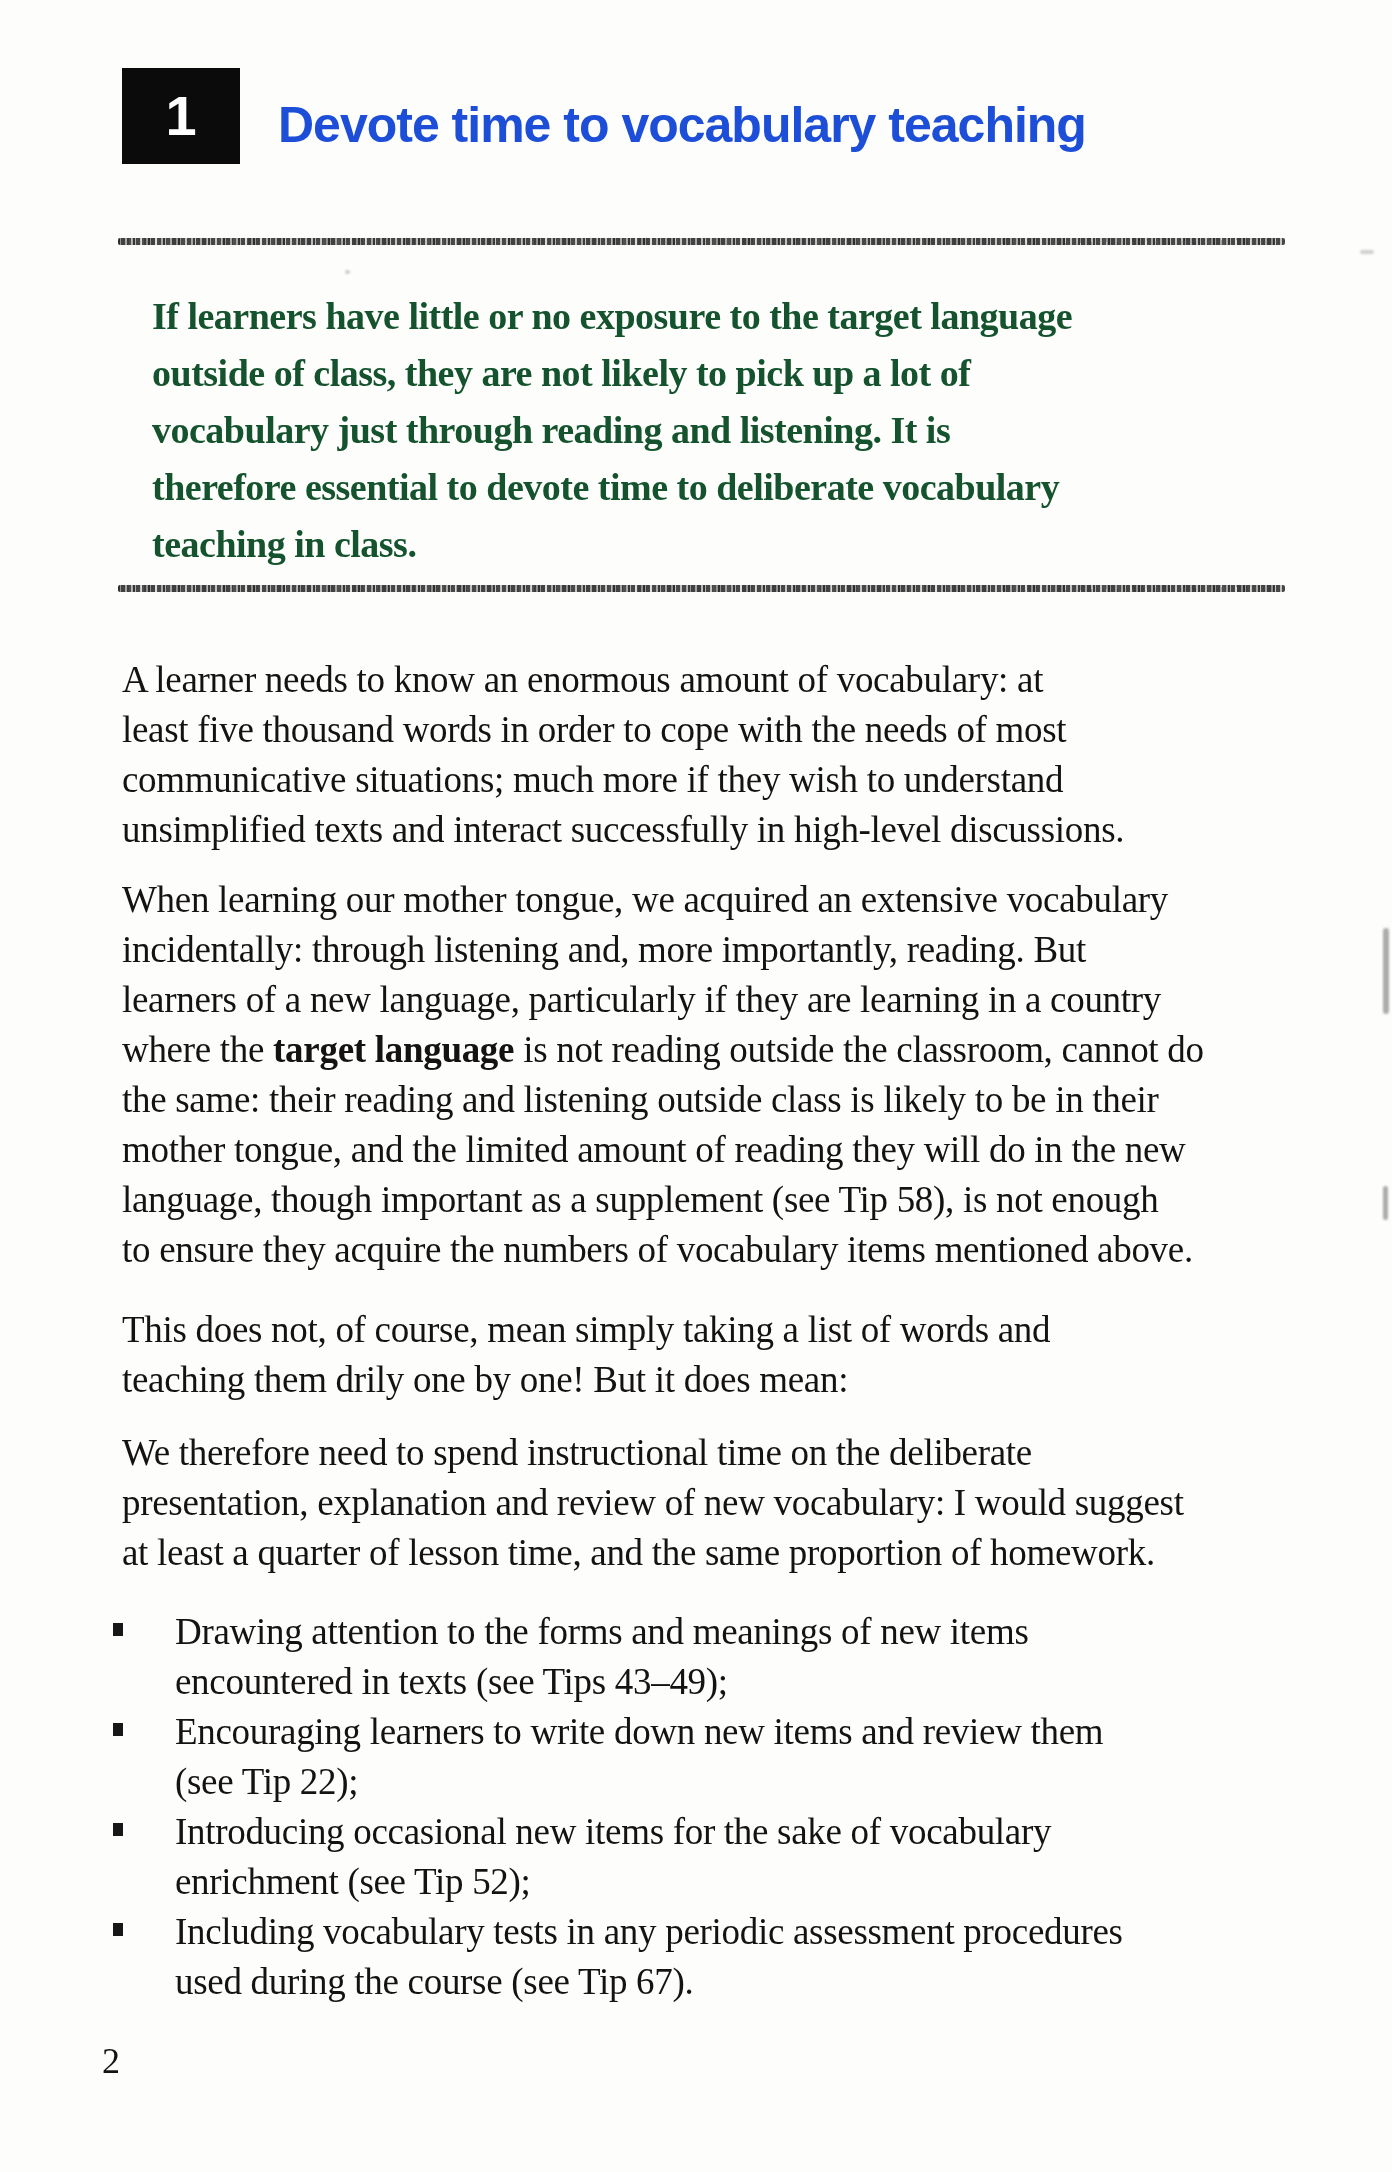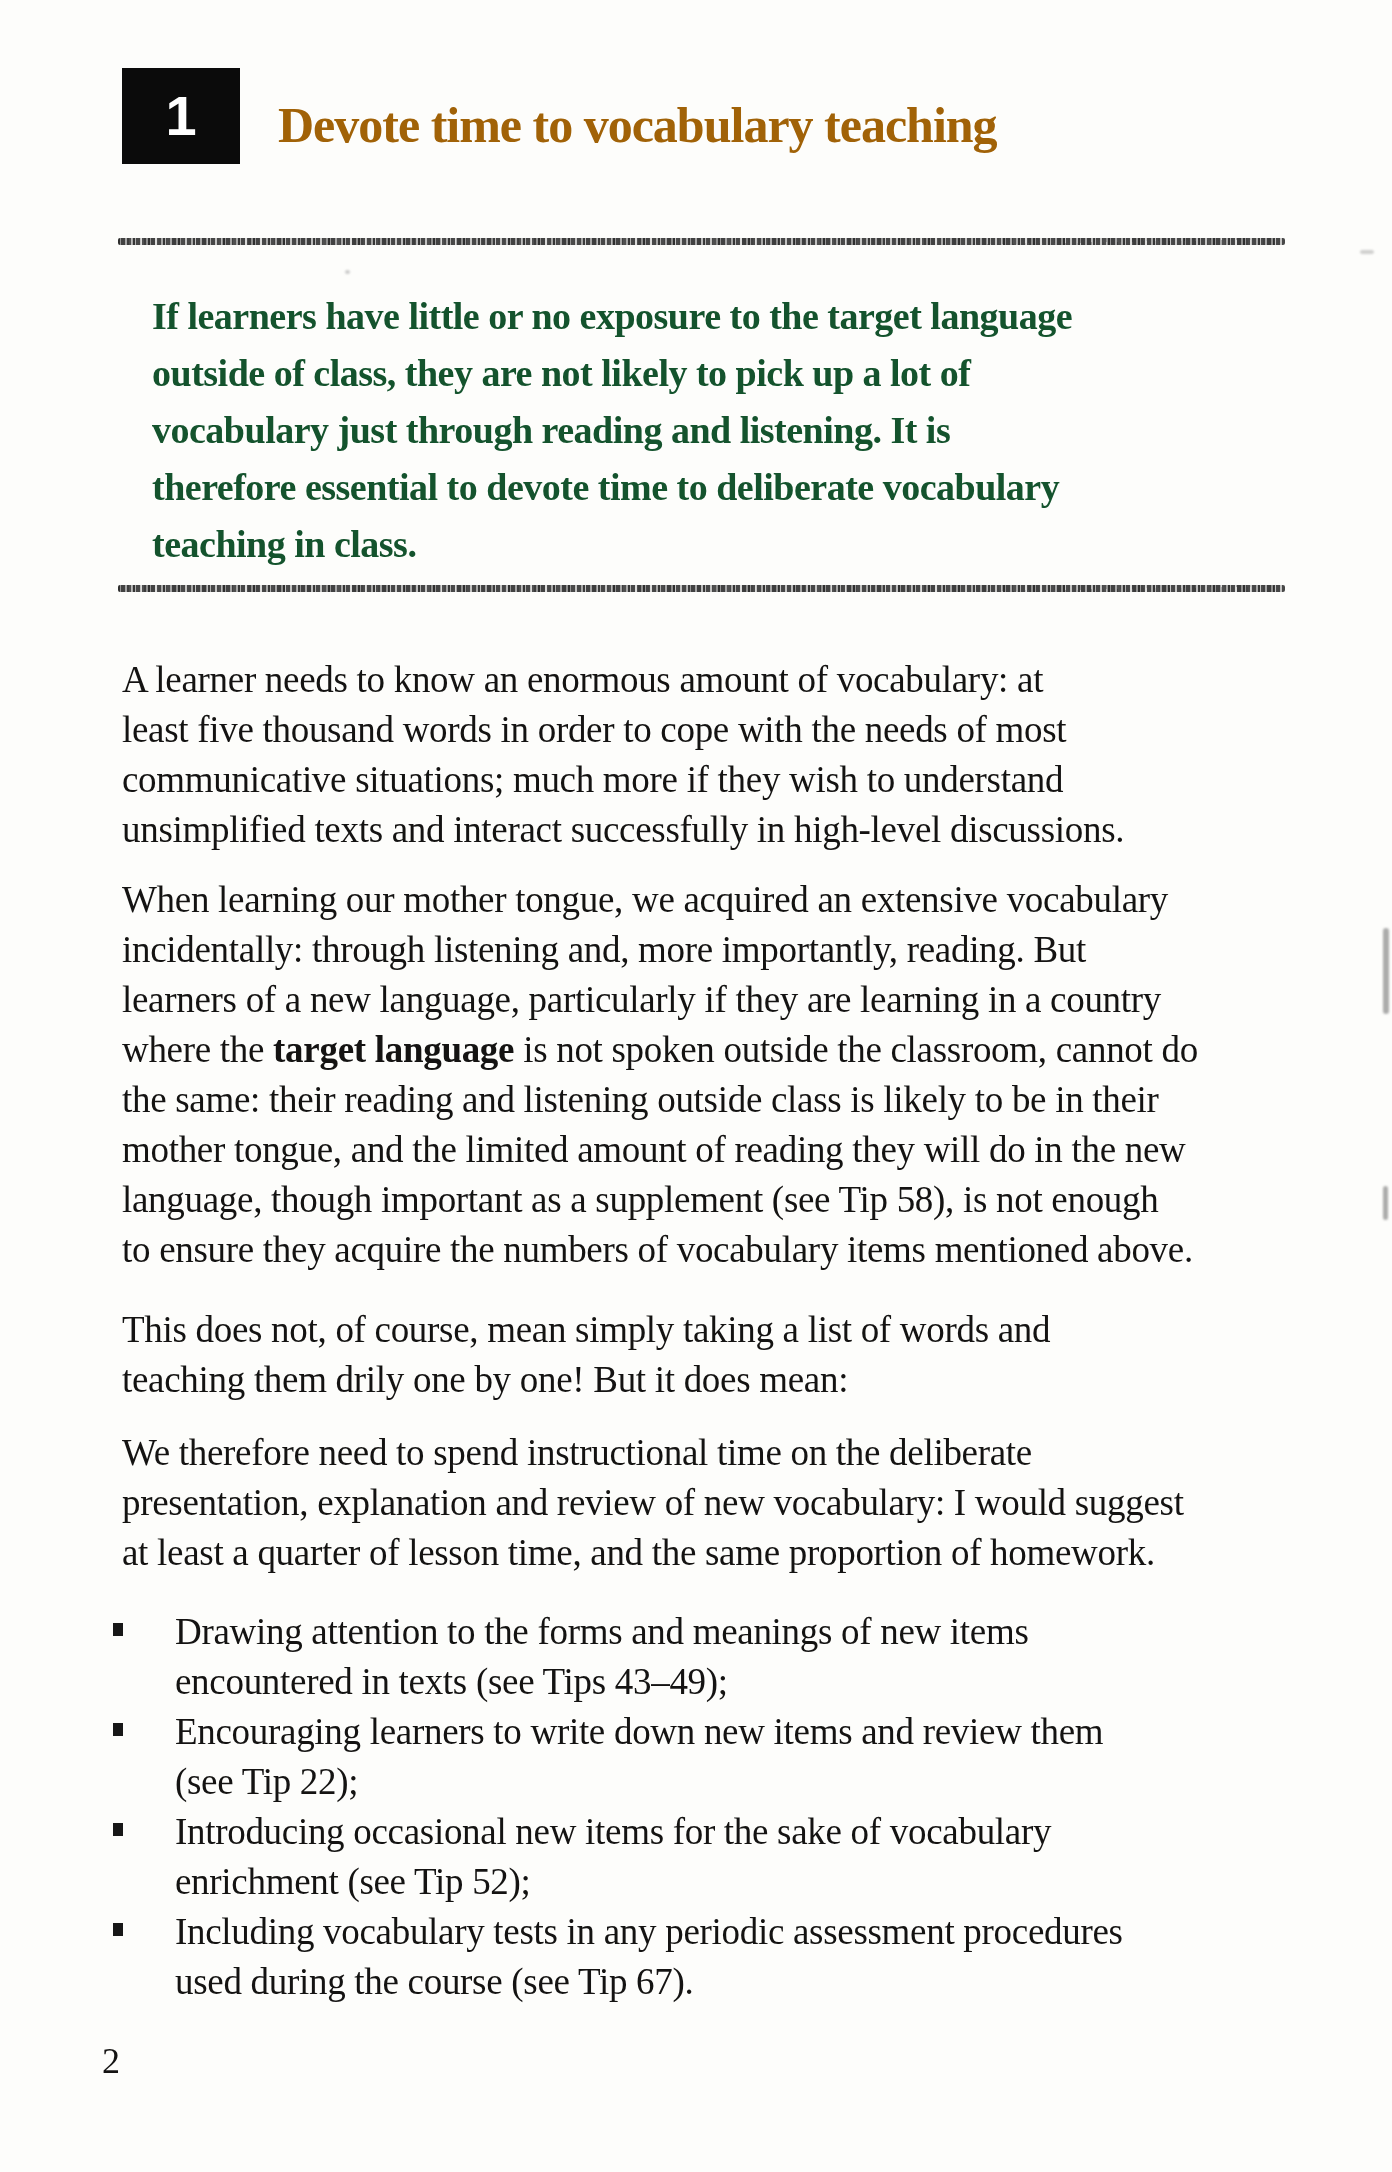--- a/index.html
+++ b/index.html
@@ -19,23 +19,23 @@
     width:118px; height:96px; background:#0b0b0b;
     display:flex; align-items:center; justify-content:center;
     flex:0 0 auto;
   }
   .tip-badge span {
     color:#fff; font-family:"Liberation Sans", sans-serif;
     font-weight:bold; font-size:56px; line-height:1;
   }
   .page-title {
     margin-left:38px;
-    font-family:Liberation Serif, serif;
+    font-family:Liberation Sans, sans-serif;
     font-weight:bold; font-size:50px; letter-spacing:-1px;
-    color:#a16207;
+    color:#1d4ed8;
     margin-top:17px;
   }
 
   
   .rule {
     height:7px; width:1167px; margin-left:-4px;
     background:
       repeating-linear-gradient(90deg,
         rgba(25,25,25,0.85) 0 2px, rgba(130,130,130,0.45) 2px 3px,
         rgba(55,55,55,0.9) 3px 7px, rgba(165,165,165,0.4) 7px 9px,
@@ -112,21 +112,21 @@
 
   <p class="para ml p1">A learner needs to know an enormous amount of vocabulary: at
 least five thousand words in order to cope with the needs of most
 communicative situations; much more if they wish to understand
 unsimplified texts and interact successfully in high-level discussions.</p>
 
   <div class="para p2">
     <span class="ml">When learning our mother tongue, we acquired an extensive vocabulary
 incidentally: through listening and, more importantly, reading. But
 learners of a new language, particularly if they are learning in a country</span>
-    <div><span>where the </span><span class="bold-term">target language</span><span> is not spoken outside the classroom, cannot do</span></div>
+    <div><span>where the </span><span class="bold-term">target language</span><span> is not reading outside the classroom, cannot do</span></div>
     <span class="ml">the same: their reading and listening outside class is likely to be in their
 mother tongue, and the limited amount of reading they will do in the new
 language, though important as a supplement (see Tip 58), is not enough
 to ensure they acquire the numbers of vocabulary items mentioned above.</span>
   </div>
 
   <p class="para ml p4">This does not, of course, mean simply taking a list of words and
 teaching them drily one by one! But it does mean:</p>
 
   <p class="para ml p3">We therefore need to spend instructional time on the deliberate

